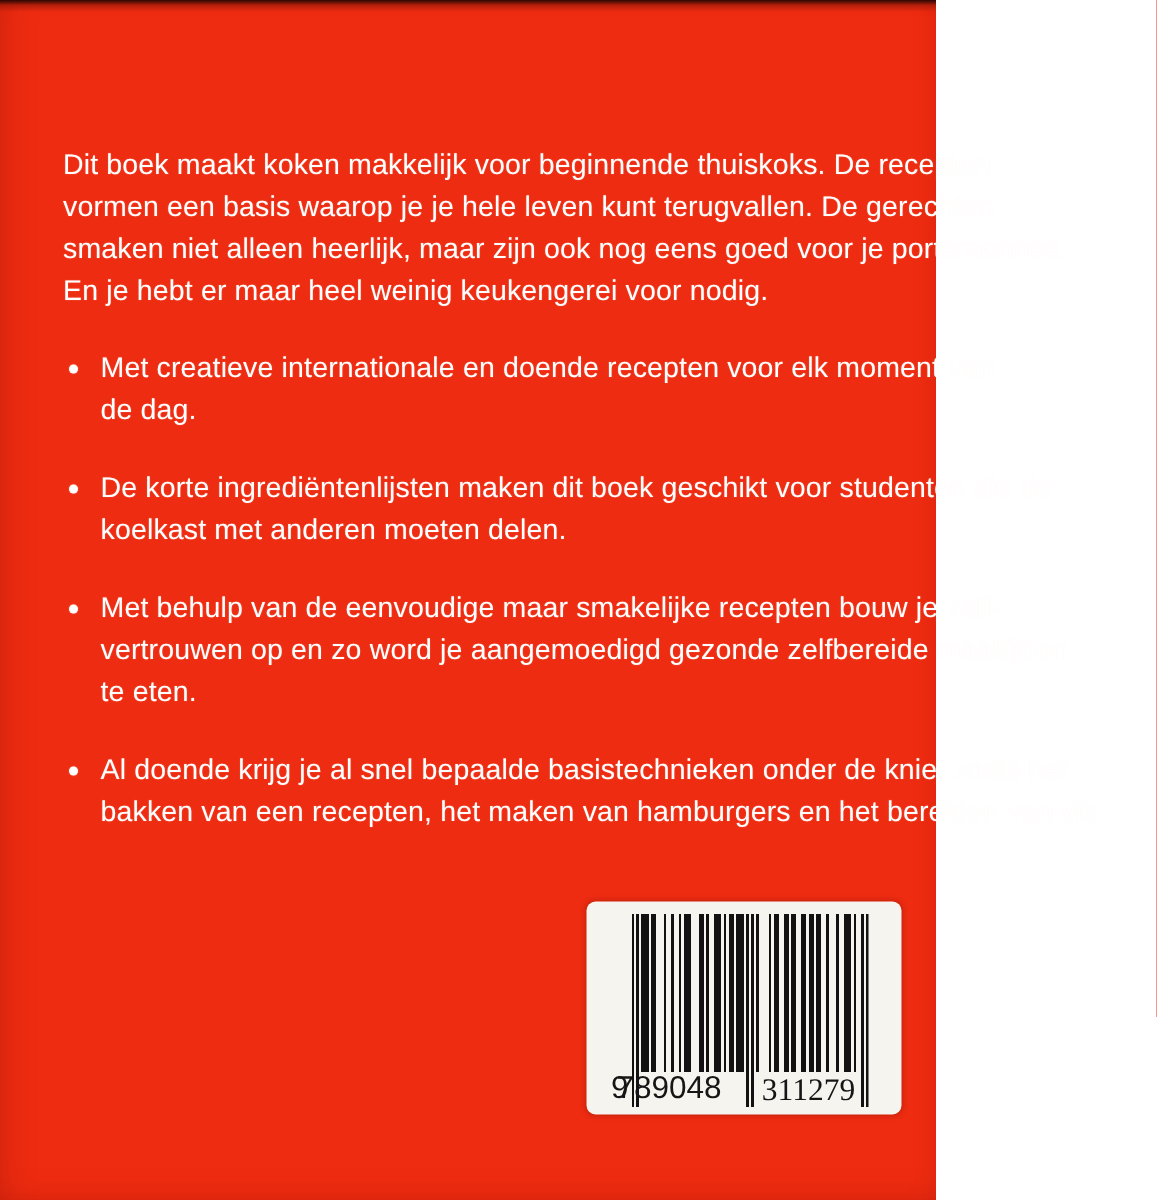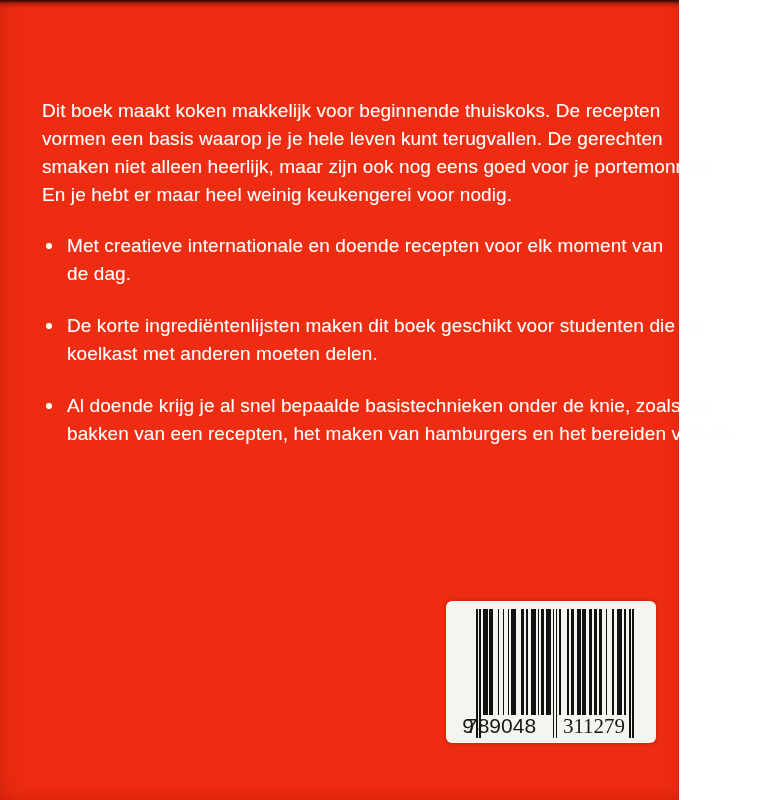--- a/index.html
+++ b/index.html
@@ -3,21 +3,21 @@
 <meta charset="utf-8">
 <style>
   html, body { margin: 0; padding: 0; }
   body {
     width: 771px; height: 800px;
     font-family: "Liberation Sans", sans-serif;
     overflow: hidden;
   }
   .cover {
     position: relative;
-    width: 679px; height: 800px;
+    width: 624px; height: 800px;
     background: #ee2c11;
     box-shadow:
       inset 14px 0 30px -22px rgba(110, 12, 2, 0.45),
       inset -10px 0 26px -22px rgba(110, 12, 2, 0.30),
       inset 0 -12px 30px -24px rgba(110, 12, 2, 0.35);
   }
   .top-edge {
     position: absolute; top: 0; left: 0; right: 0; height: 8px;
     background: linear-gradient(to bottom,
       rgba(28, 4, 2, 0.92) 0%,
@@ -101,20 +101,28 @@
         <div class="bullet-item">
           <span class="dot"></span>
           <div>
             <div class="line">De korte ingrediëntenlijsten maken dit boek geschikt voor studenten die de</div>
             <div class="line">koelkast met anderen moeten delen.</div>
           </div>
         </div>
         <div class="bullet-item">
           <span class="dot"></span>
           <div>
+            <div class="line">Met behulp van de eenvoudige maar smakelijke recepten bouw je zelf-</div>
+            <div class="line">vertrouwen op en zo word je aangemoedigd gezonde zelfbereide maaltijden</div>
+            <div class="line">te eten.</div>
+          </div>
+        </div>
+        <div class="bullet-item">
+          <span class="dot"></span>
+          <div>
             <div class="line">Al doende krijg je al snel bepaalde basistechnieken onder de knie, zoals het</div>
             <div class="line">bakken van een recepten, het maken van hamburgers en het bereiden van vis.</div>
           </div>
         </div>
       </div>
   </div>
 
   <div class="barcode-box">
     <svg class="barcode-bars" viewBox="0 0 95 33" preserveAspectRatio="none" shape-rendering="crispEdges" xmlns="http://www.w3.org/2000/svg">
         <rect x="0" y="0" width="1" height="33" fill="#121212"></rect>

